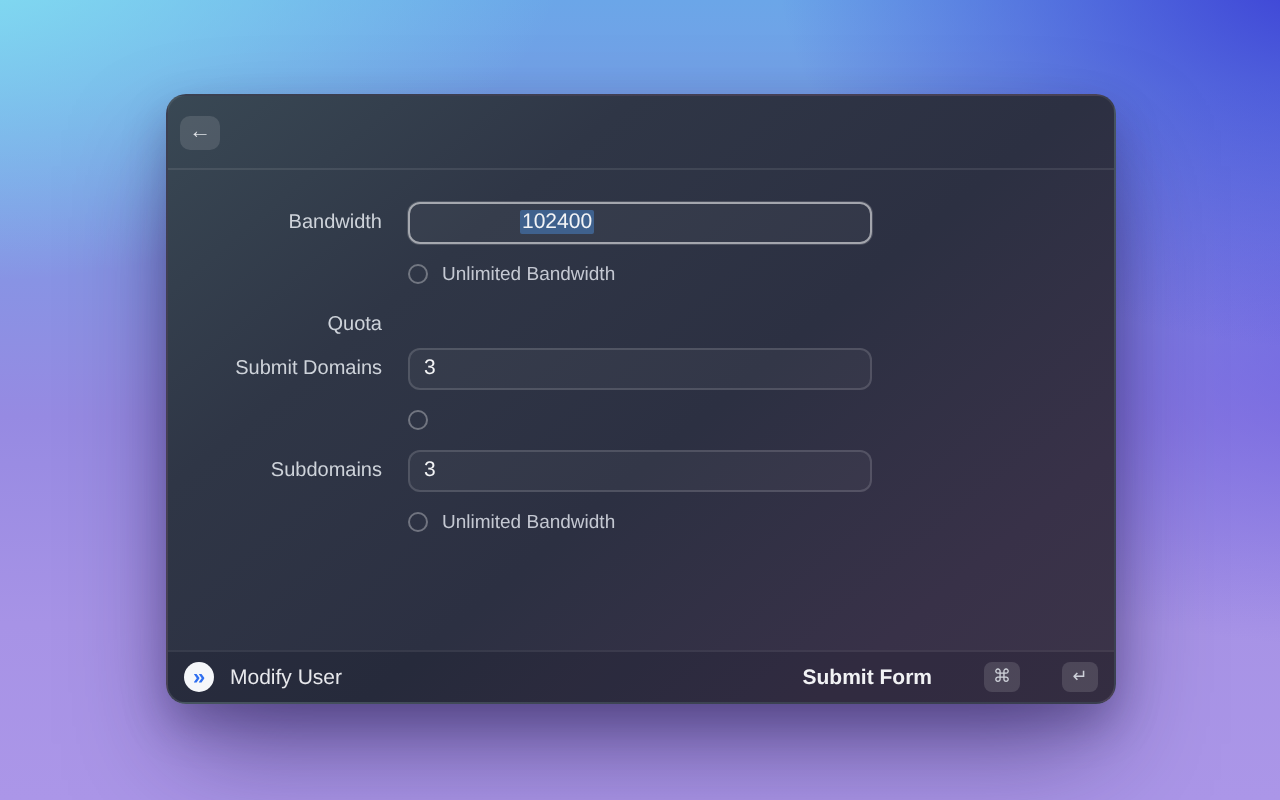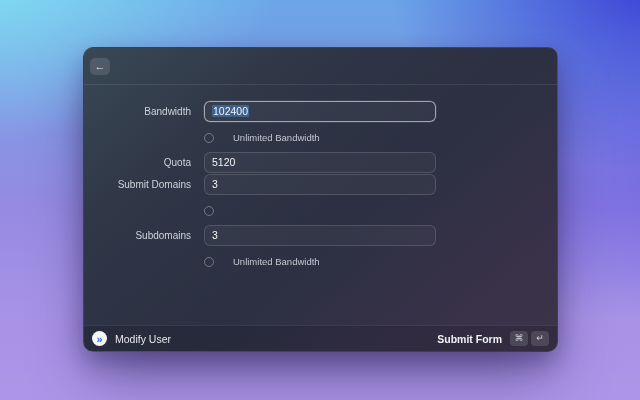--- a/index.html
+++ b/index.html
@@ -63,24 +63,24 @@
     background: rgba(255,255,255,0.035);
     display: flex; align-items: center;
     padding: 0 7px;
     font-size: 10.5px; color: #f3f4f6;
     cursor: text;
   }
   .field-input.focused {
     border-color: rgba(255,255,255,0.55);
     box-shadow: 0 0 0 0.5px rgba(255,255,255,0.15);
   }
-  .value-selected { background: #3f618d; border-radius: 1px; padding: 0 1px; }
+  .value-selected { background: #3f618d; border-radius: 1px; padding: 0 1px; margin-left: 48px; }
   .checkbox-row {
-    display: flex; align-items: flex-end;
-    margin: 10px 0 8px 120px; height: 11px; gap: 12px;
+    display: flex; align-items: flex-start;
+    margin: 10px 0 8px 120px; height: 11px;
   }
   .checkbox {
     width: 10px; height: 10px;
     box-sizing: border-box;
     border: 1px solid rgba(255,255,255,0.32);
     border-radius: 50%;
     background: transparent;
     cursor: pointer;
   }
   .checkbox-label {
@@ -100,21 +100,21 @@
     border-radius: 50%;
     background: #f5f7fa;
     color: #2f6ff0;
     font-size: 11px; font-weight: bold;
     line-height: 14px;
     display: flex; align-items: center; justify-content: center;
   }
   .footer-title { margin-left: 8px; font-size: 10.5px; color: #e7e8ec; text-align: center; }
   .footer-right {
     margin-left: auto;
-    display: flex; align-items: center; gap: 3px;
+    display: flex; align-items: center; gap: 21px;
     background: transparent; border: none; padding: 0;
     cursor: pointer;
     font-family: "Liberation Sans", sans-serif;
   }
   .submit-label { font-size: 10.5px; font-weight: bold; color: #f1f2f4; margin-right: 5px; }
   .keycap {
     width: 18px; height: 15px;
     border-radius: 4px;
     background: rgba(255,255,255,0.13);
     color: #cdd0d8;
@@ -142,23 +142,20 @@
           <span class="value-selected">102400</span>
         </div>
       </div>
       <div class="checkbox-row">
         <span class="checkbox"></span>
         <span class="checkbox-label">Unlimited Bandwidth</span>
       </div>
 
       <div class="field-row">
         <span class="field-label">Quota</span>
-        <div class="field-input">
-          <span>5120</span>
-        </div>
       </div>
 
       <div class="field-row">
         <span class="field-label">Submit Domains</span>
         <div class="field-input">
           <span>3</span>
         </div>
       </div>
       <div class="checkbox-row">
         <span class="checkbox"></span>

